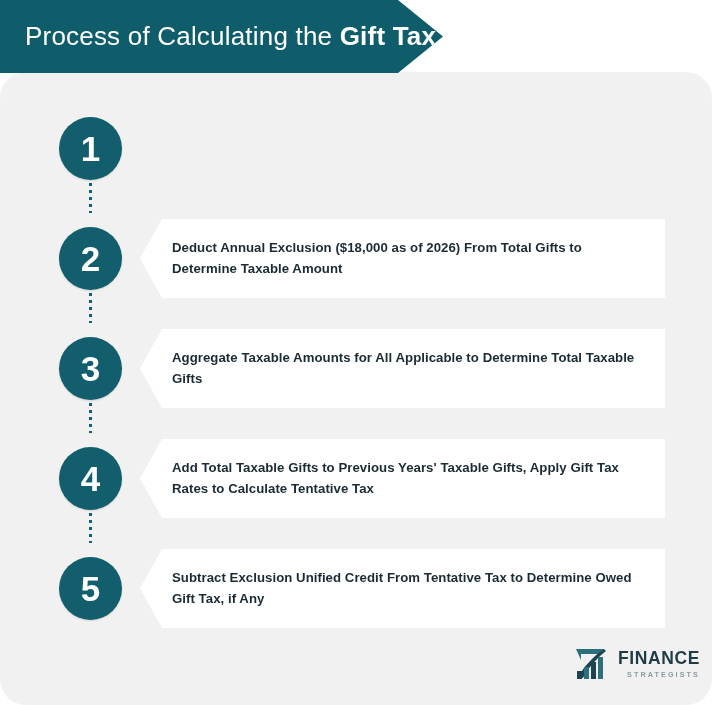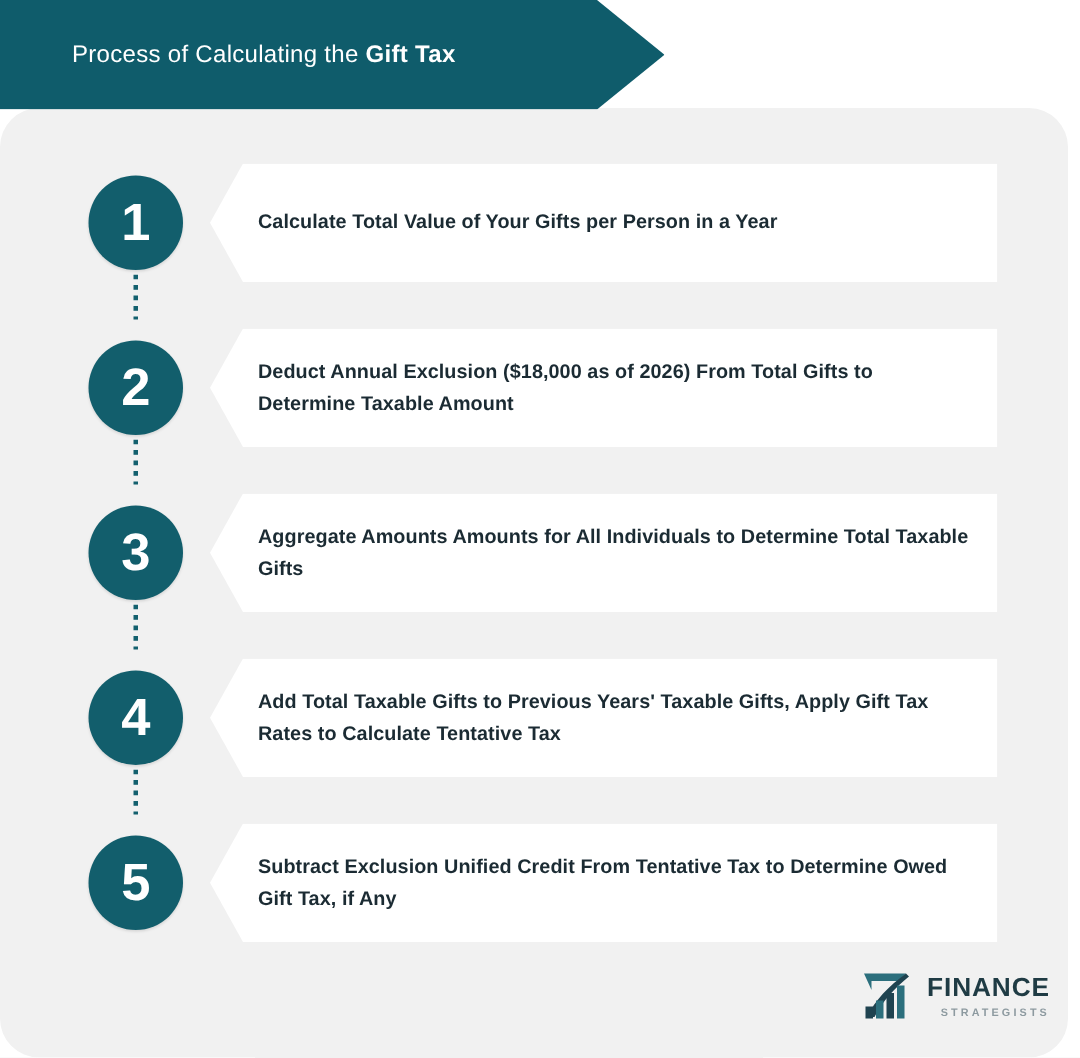--- a/index.html
+++ b/index.html
@@ -40,26 +40,25 @@
     width: 443px;
     height: 73px;
     background: #0f5c6b;
     -webkit-clip-path: polygon(0 0, 398px 0, 443px 36.5px, 398px 73px, 0 73px);
     clip-path: polygon(0 0, 398px 0, 443px 36.5px, 398px 73px, 0 73px);
     display: flex;
     align-items: center;
   }
   .banner-title {
     color: #ffffff;
-    font-size: 16px;
+    font-size: 26px;
     letter-spacing: 0.2px;
     padding-left: 25px;
     white-space: nowrap;
     font-weight: 400;
-    margin-left: 23px;
   }
   .banner-title b {
     font-weight: 700;
   }
 
   
   .steps {
     position: absolute;
     left: 0;
     top: 104px;
@@ -177,42 +176,39 @@
     <div class="banner-title">
       <span>Process of Calculating the </span><b>Gift Tax</b>
     </div>
   </div>
 
   <div class="steps">
 
     <div class="step">
       <div class="step-row">
         <div class="badge">1</div>
-        <div class="card">
-          <div class="card-text">Calculate Total Value of Your Gifts per Person in a Year</div>
-        </div>
         <div class="connector"></div>
       </div>
     </div>
 
     <div class="step">
       <div class="step-row">
         <div class="badge">2</div>
         <div class="card">
           <div class="card-text">Deduct Annual Exclusion ($18,000 as of 2026) From Total Gifts to Determine Taxable Amount</div>
         </div>
         <div class="connector"></div>
       </div>
     </div>
 
     <div class="step">
       <div class="step-row">
         <div class="badge">3</div>
         <div class="card">
-          <div class="card-text">Aggregate Amounts Amounts for All Individuals to Determine Total Taxable Gifts</div>
+          <div class="card-text">Aggregate Taxable Amounts for All Applicable to Determine Total Taxable Gifts</div>
         </div>
         <div class="connector"></div>
       </div>
     </div>
 
     <div class="step">
       <div class="step-row">
         <div class="badge">4</div>
         <div class="card">
           <div class="card-text">Add Total Taxable Gifts to Previous Years' Taxable Gifts, Apply Gift Tax Rates to Calculate Tentative Tax</div>

